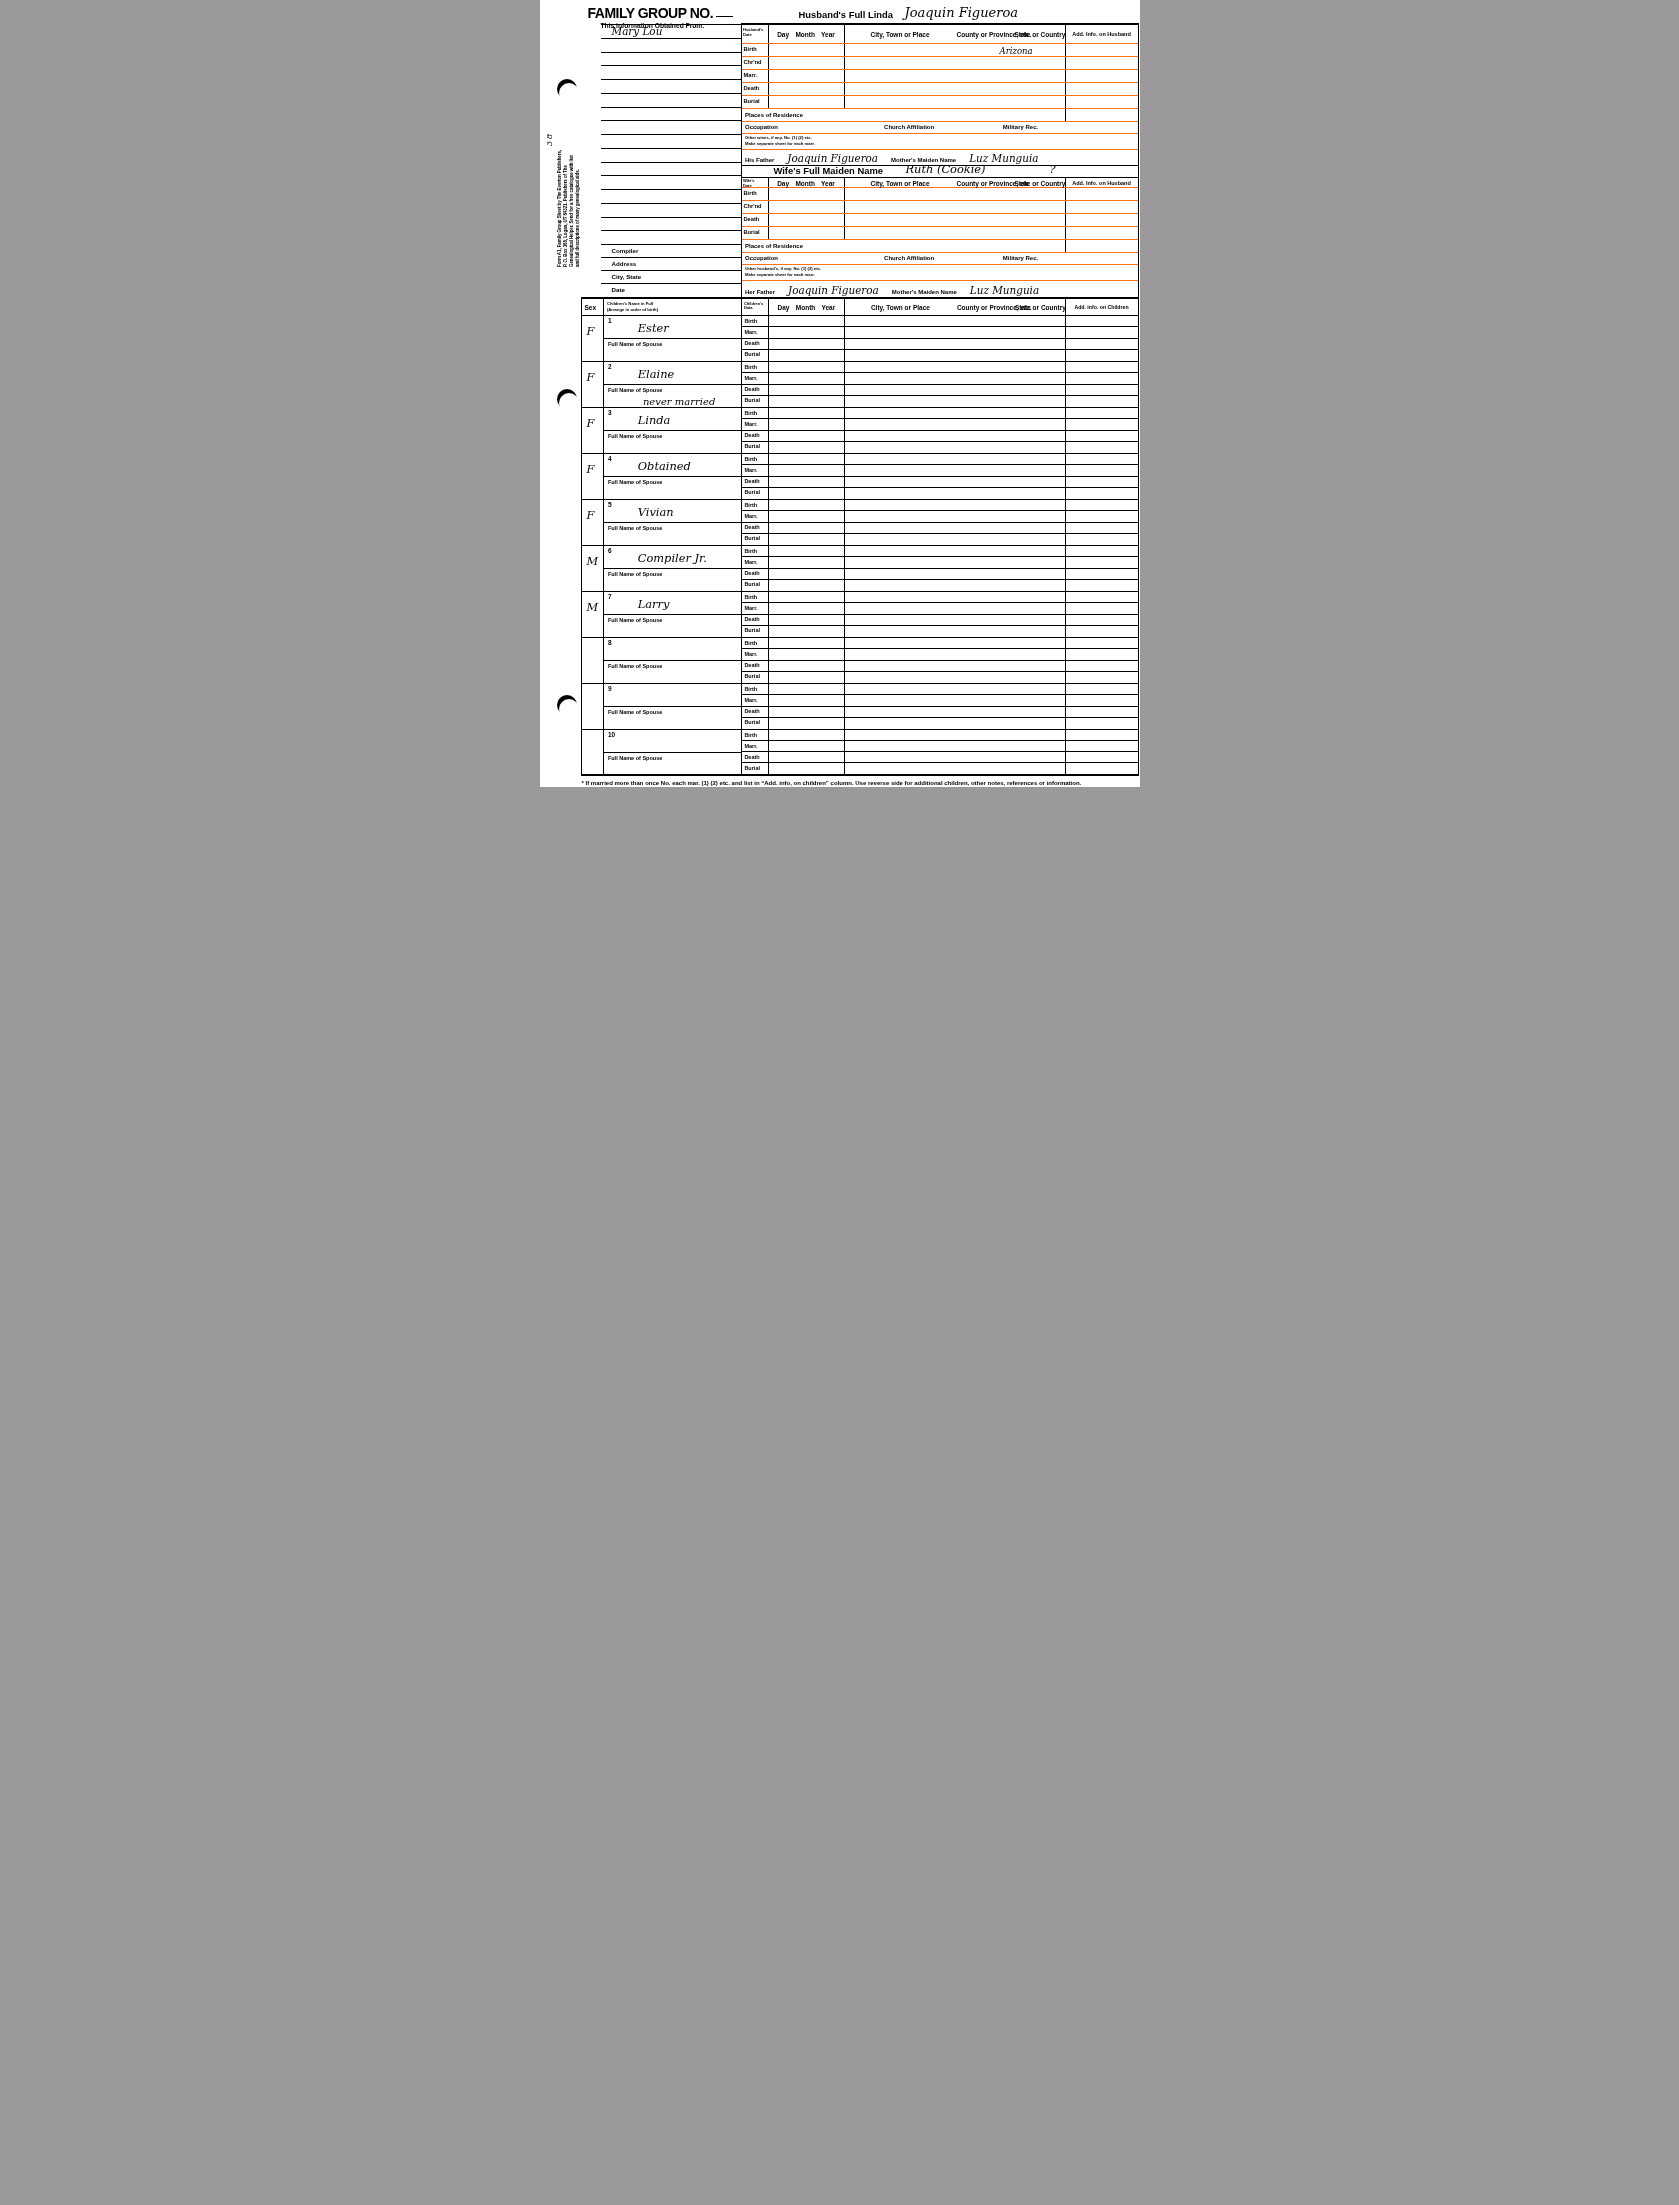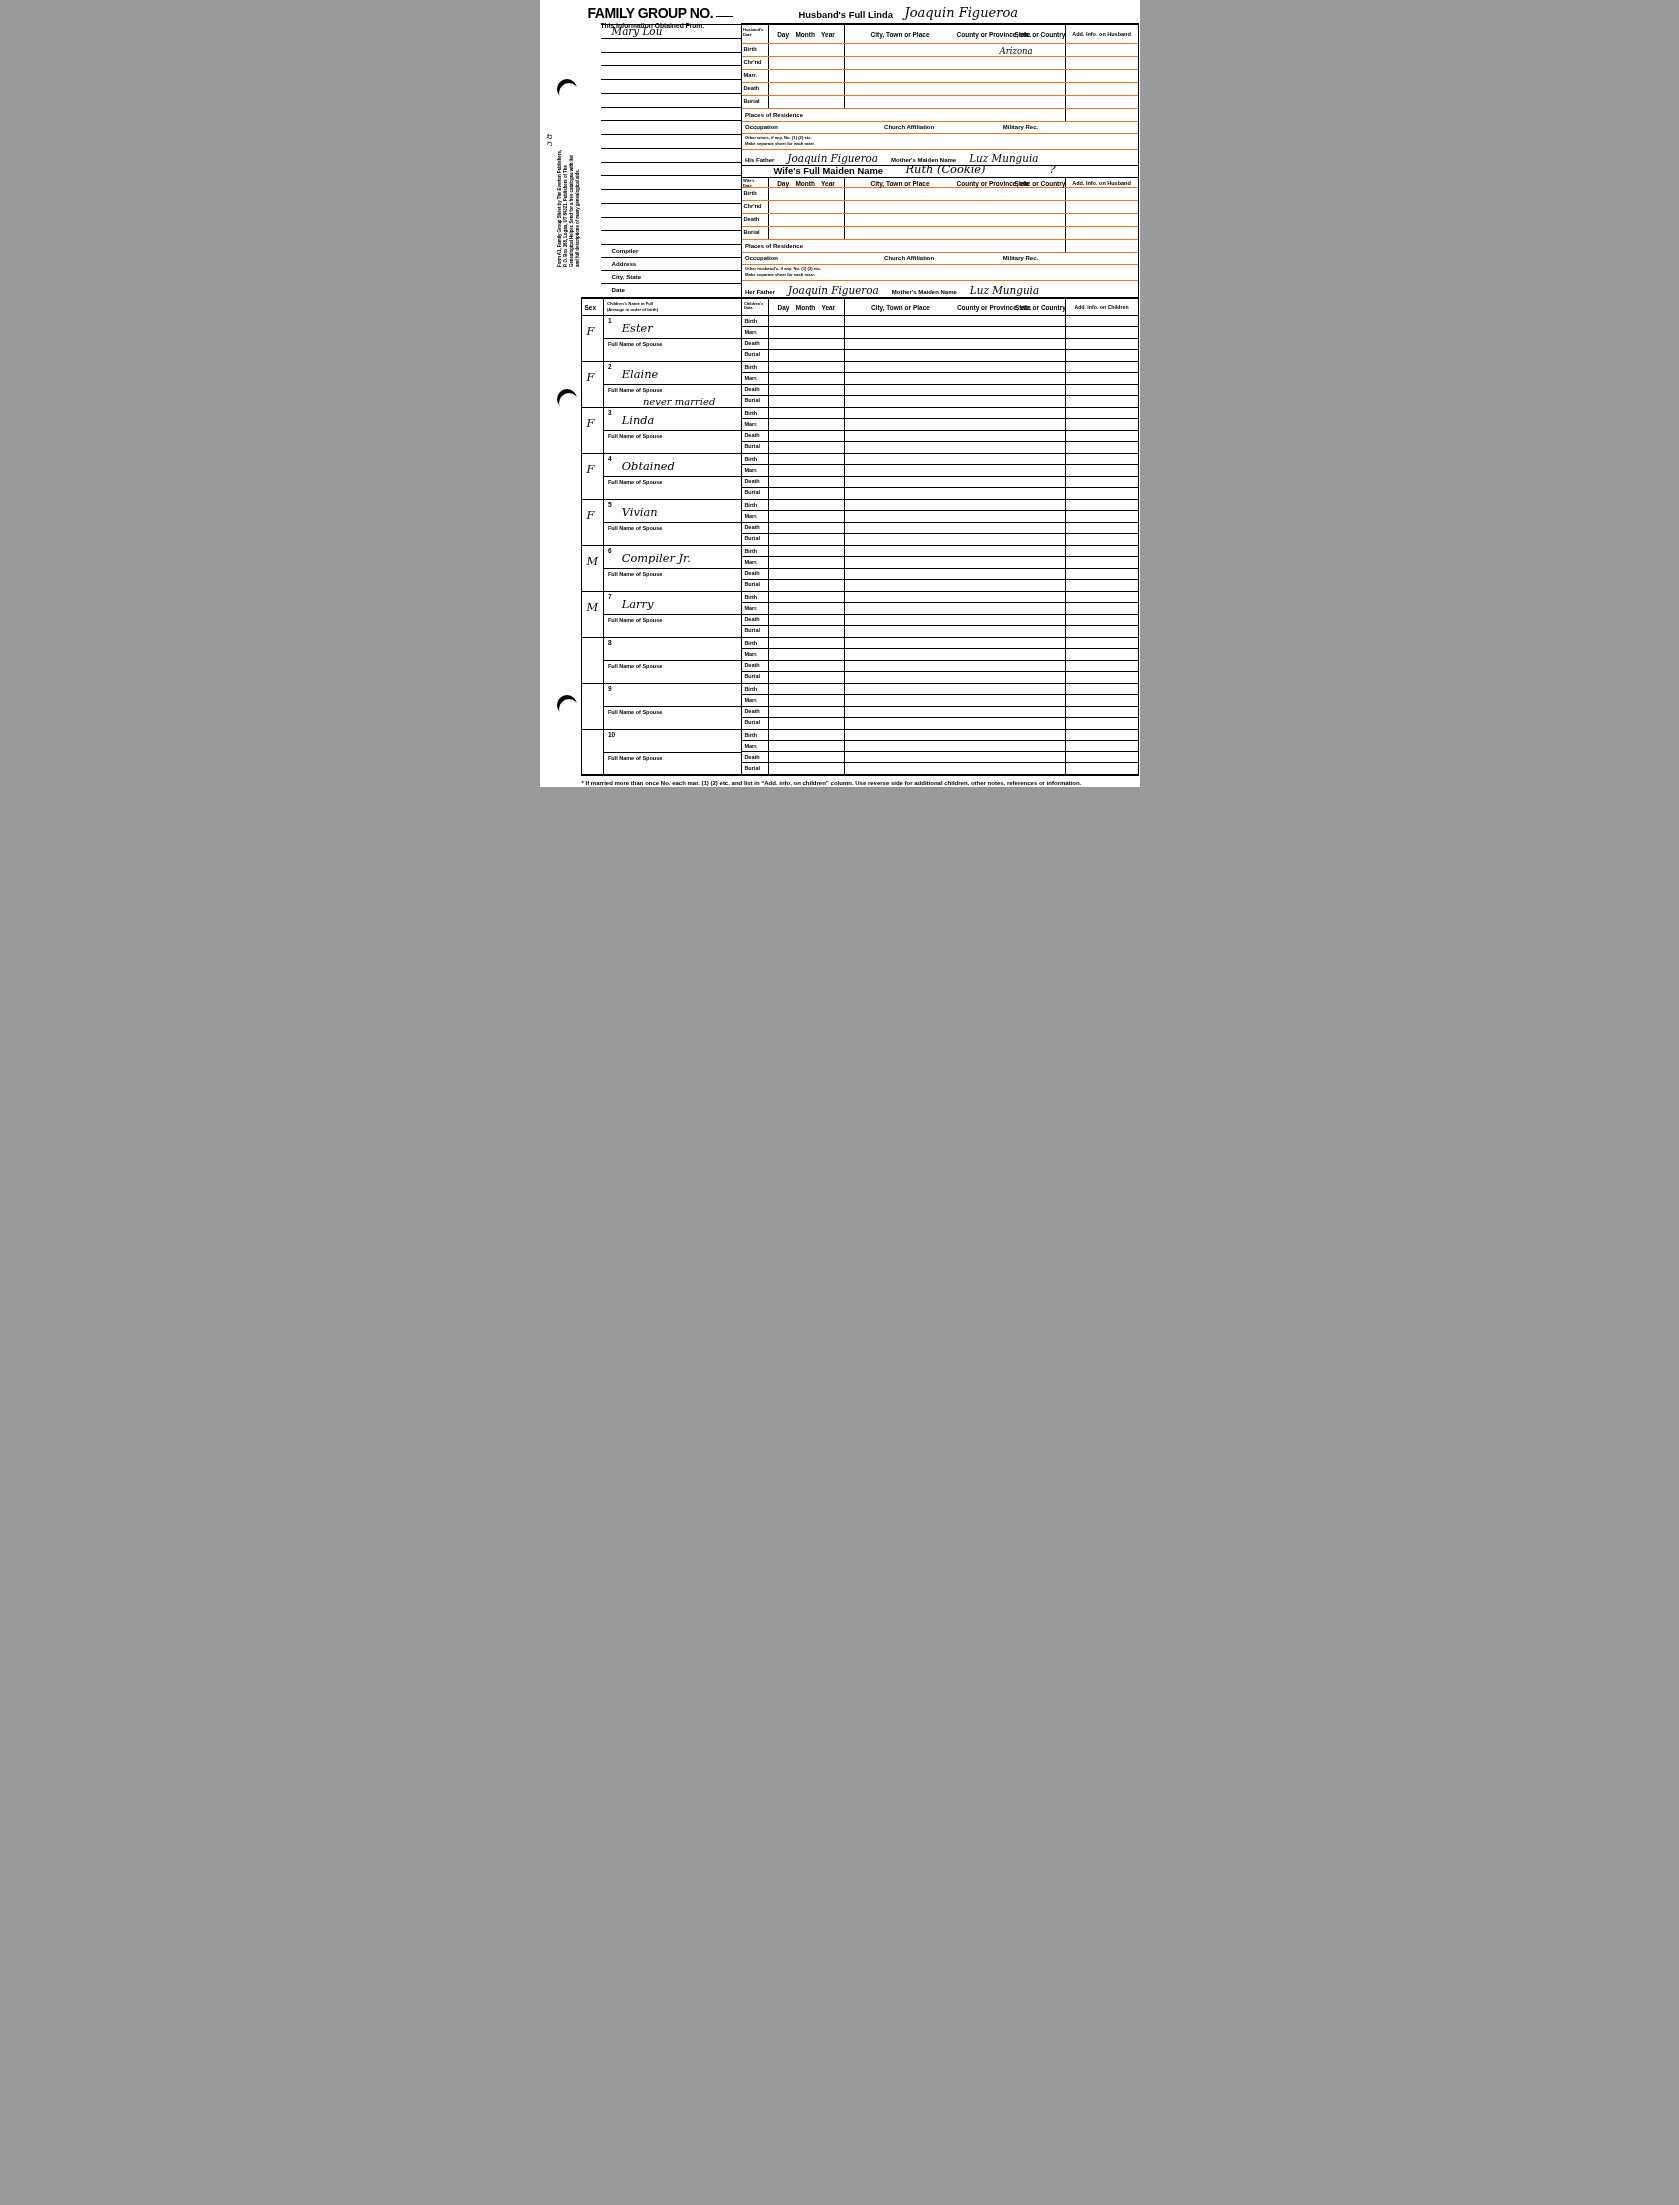--- a/index.html
+++ b/index.html
@@ -86,21 +86,21 @@
   .ch-header .oh { top:4.5px; }
   .ch-header .hdr-add { top:5px; font-size:5.2px; }
 
   .child-block { display:flex; height:46px; border-bottom:1.5px solid #000; }
   .child-block:last-child { border-bottom:2px solid #000; }
   .sex-cell { flex:0 0 21.4px; position:relative; }
   .sex-letter { position:absolute; left:5px; top:8px; font-size:11.4px; }
   .cn-col { flex:0 0 139px; border-left:1px solid #000; border-right:1px solid #000; display:flex; flex-direction:column; }
   .name-box { height:23px; border-bottom:1px solid #000; padding:1px 0 0 4px; }
   .child-num { font-size:6.5px; font-weight:700; vertical-align:top; }
-  .child-name { font-size:11.4px; margin-left:8px; display:inline-block; margin-top:4px; }
+  .child-name { font-size:11.4px; margin-left:24px; display:inline-block; margin-top:4px; }
   .spouse-box { height:22px; position:relative; }
   .spouse-label { position:absolute; left:4px; top:2px; font-size:5.5px; font-weight:700; }
   .spouse-note { position:absolute; left:39px; bottom:0.5px; font-size:10px; }
   .evt-col { flex:1; display:flex; flex-direction:column; }
   .sub-row { display:flex; height:11.4px; border-bottom:1px solid #000; }
   .sub-row:last-child { border-bottom:0; }
   .sub-row .c-lab { font-size:5.5px; padding:1.5px 0 0 2.5px; }
 
   
   .footer-note { padding:3.5px 0 0 1px; font-size:6px; font-weight:700; }

